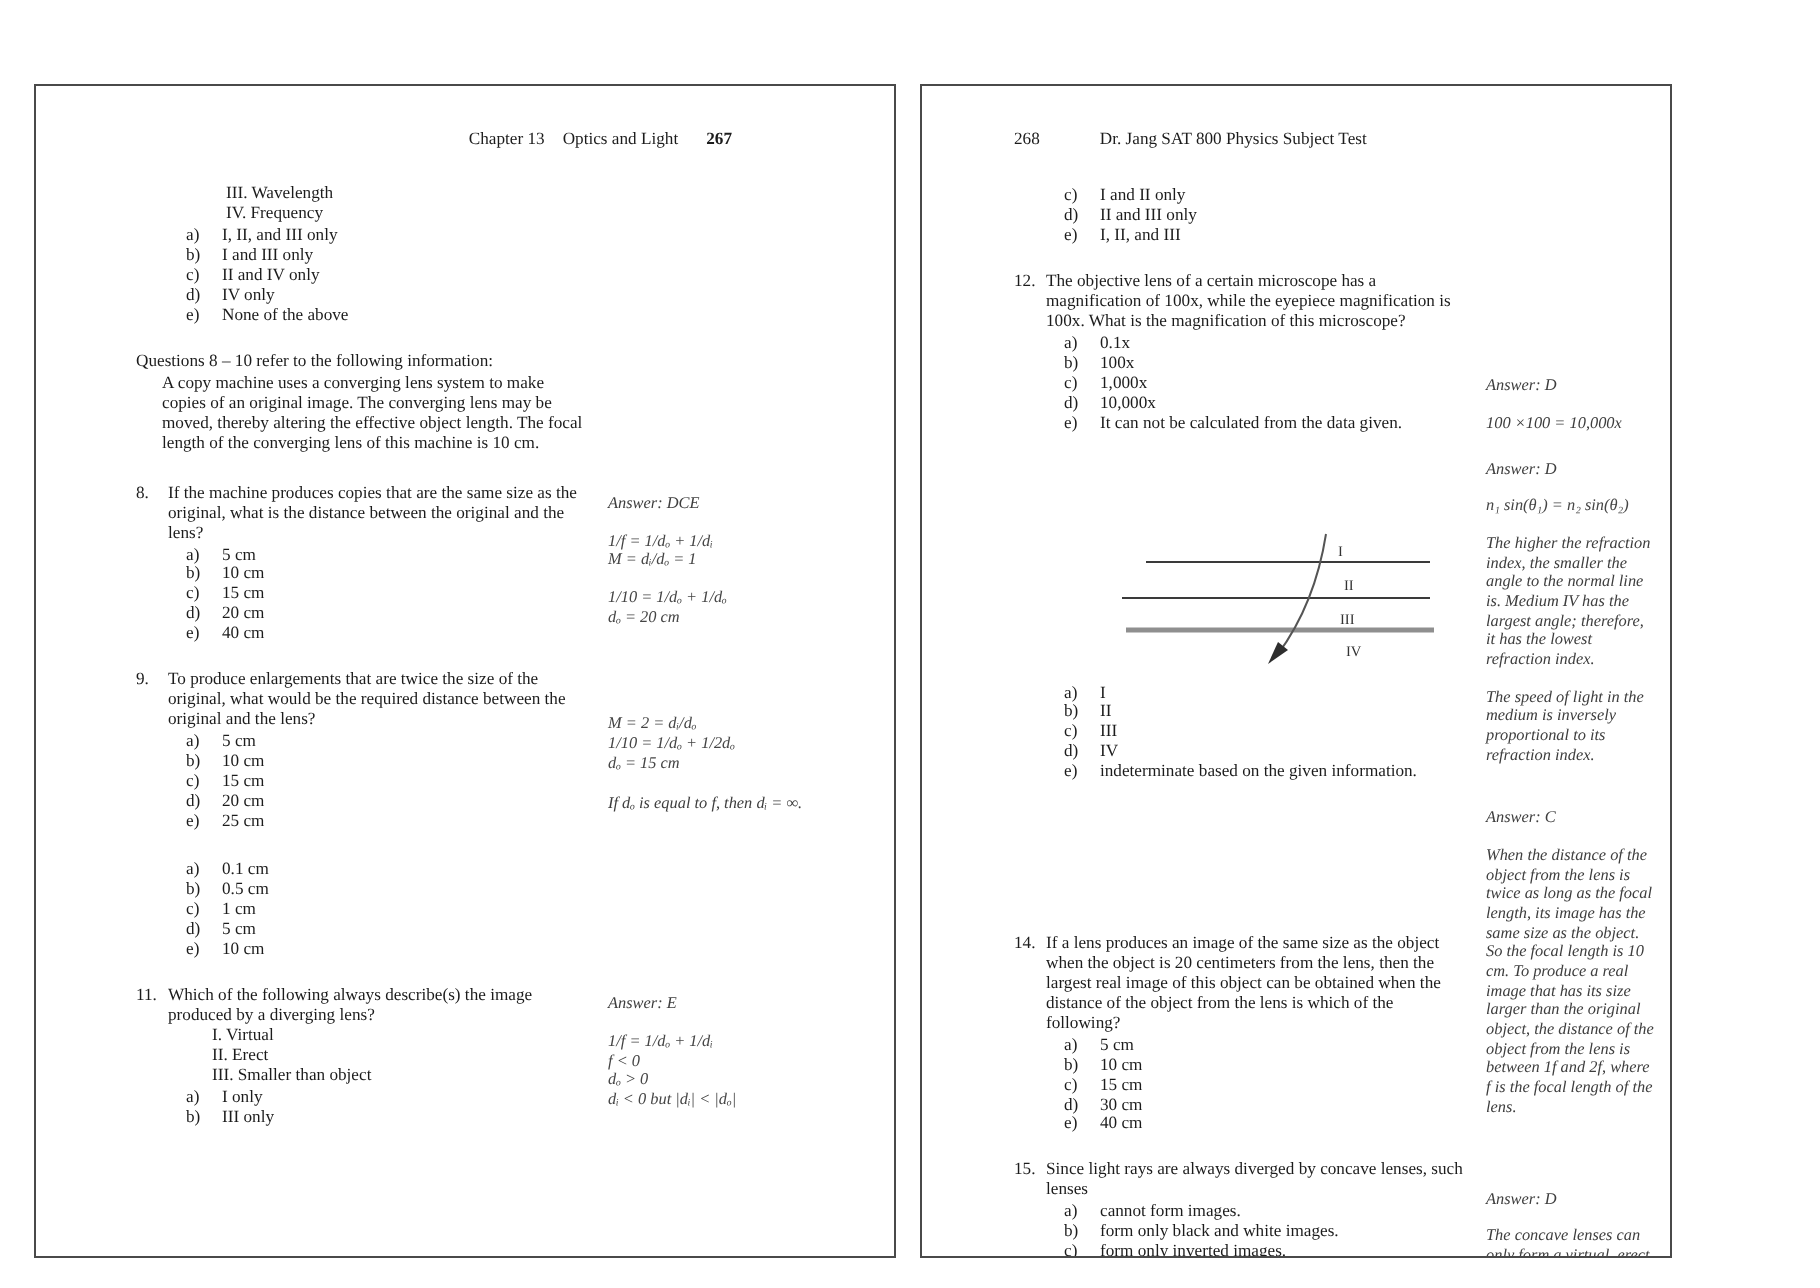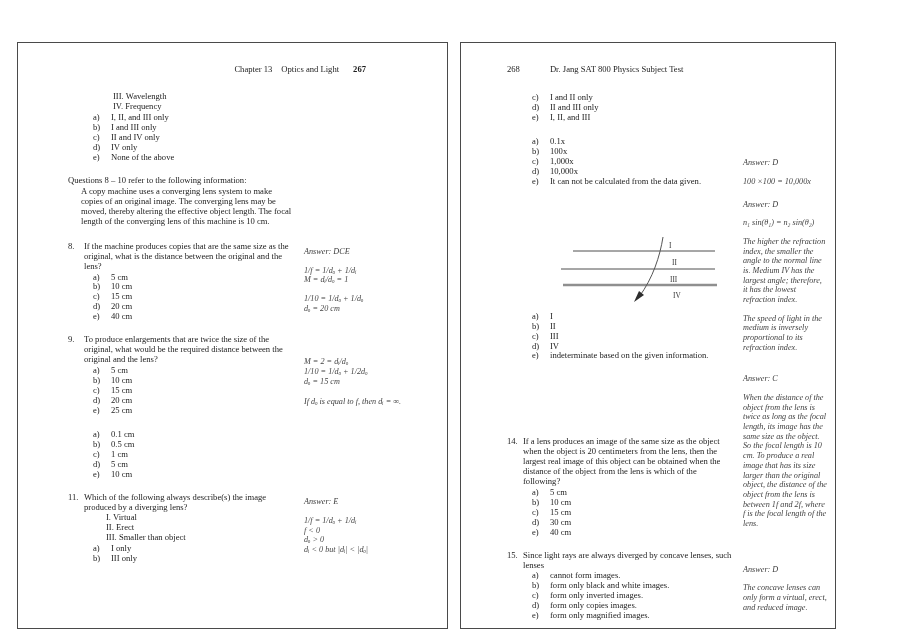--- a/index.html
+++ b/index.html
@@ -254,20 +254,24 @@
             <div class="opt">
               <span class="ol">e)</span>
               <span class="ot">I, II, and III</span>
             </div>
           </div>
       </div>
     </div>
 
     <div class="qrow">
       <div class="qmain">
+        <div class="q">
+            <span class="qnum">12.</span>
+            <span class="qtext">The objective lens of a certain microscope has a magnification of 100x, while the eyepiece magnification is 100x. What is the magnification of this microscope?</span>
+          </div>
         <div class="opts">
             <div class="opt">
               <span class="ol">a)</span>
               <span class="ot">0.1x</span>
             </div>
             <div class="opt">
               <span class="ol">b)</span>
               <span class="ot">100x</span>
             </div>
             <div class="opt">

